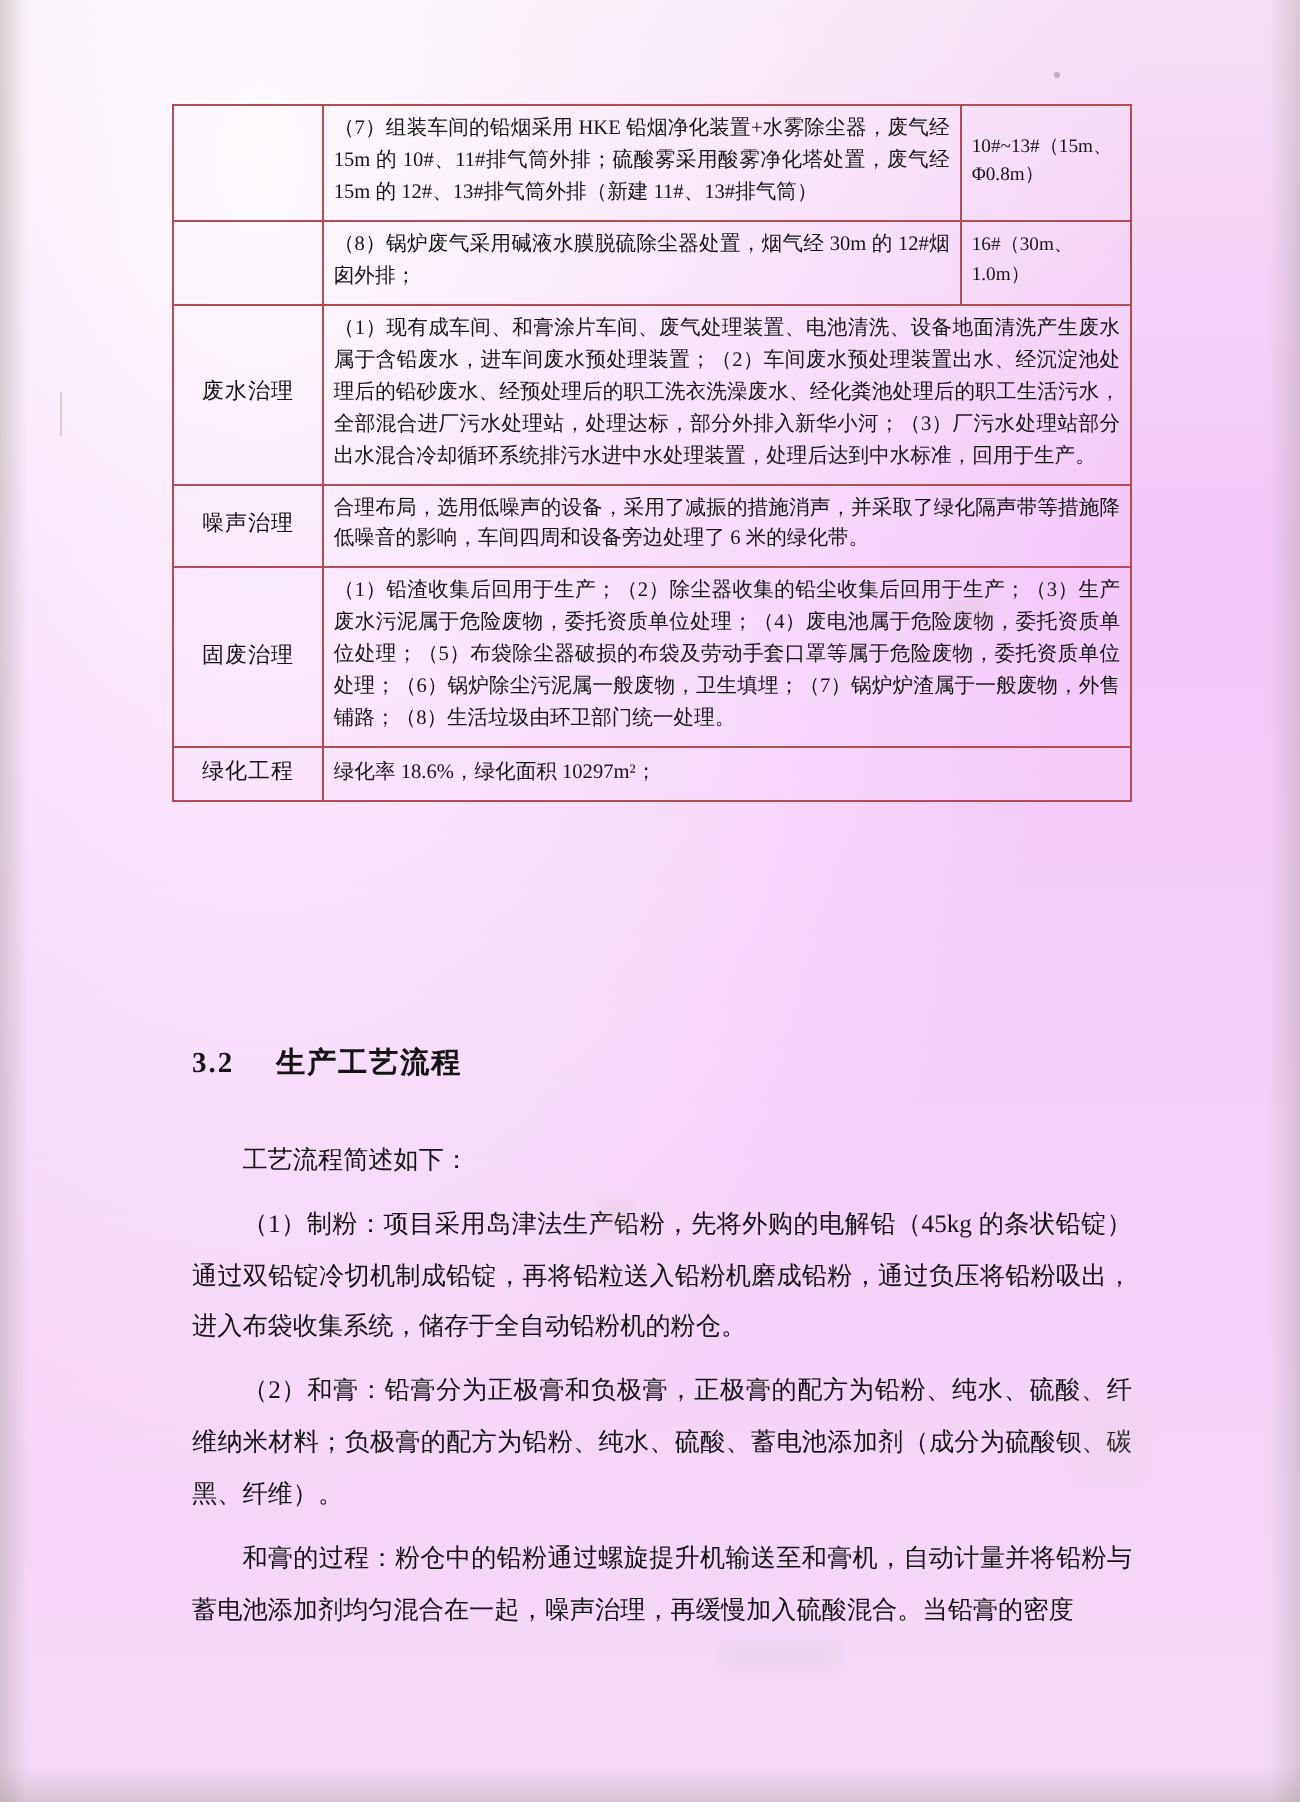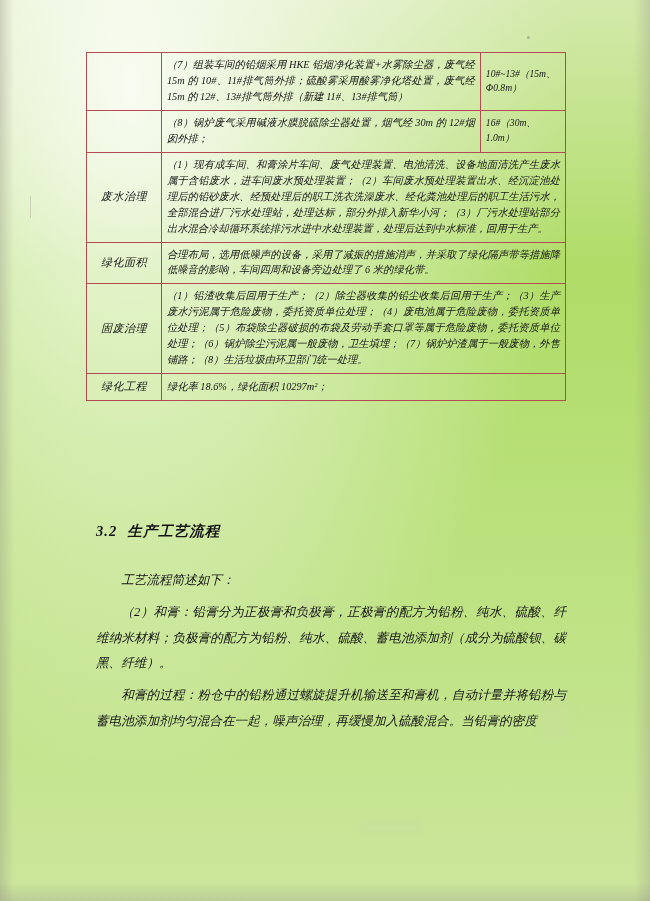--- a/index.html
+++ b/index.html
@@ -11,22 +11,21 @@
     height: 901px;
     background: #ffffff;
     font-family: "Liberation Serif", serif;
     color: #1a1a1a;
     position: relative;
     overflow: hidden;
   }
   .page {
     position: absolute;
     inset: 0;
-    background: #84cc16;
-    font-style: italic;
+    background: #f0abfc;
   }
   
   .scan-tint {
     position: absolute;
     inset: 0;
     background:
       radial-gradient(ellipse at 20% 10%, rgba(255,255,255,0.9) 0%, rgba(250,248,244,0.2) 60%),
       linear-gradient(180deg, rgba(248,246,240,0.6) 0%, rgba(253,252,250,0.2) 30%, rgba(250,249,245,0.5) 100%);
     pointer-events: none;
   }
@@ -83,21 +82,21 @@
   
   .section-title {
     position: absolute;
     left: 96px;
     top: 522px;
     font-size: 14.5px;
     font-weight: bold;
     letter-spacing: 1px;
     color: #141414;
   }
-  .section-title .num { margin-right: 10px; }
+  .section-title .num { margin-right: 21px; }
 
   .body-block {
     position: absolute;
     left: 96px;
     top: 568px;
     width: 470px;
     font-size: 12.6px;
     line-height: 2.05;
     text-align: justify;
     text-justify: inter-ideograph;
@@ -136,40 +135,41 @@
       <tr>
         <td class="col-label cell-label"></td>
         <td class="col-main cell-text">（8）锅炉废气采用碱液水膜脱硫除尘器处置，烟气经 30m 的 12#烟囱外排；</td>
         <td class="col-extra">16#（30m、1.0m）</td>
       </tr>
       <tr>
         <td class="col-label cell-label">废水治理</td>
         <td class="col-main cell-text" colspan="2">（1）现有成车间、和膏涂片车间、废气处理装置、电池清洗、设备地面清洗产生废水属于含铅废水，进车间废水预处理装置；（2）车间废水预处理装置出水、经沉淀池处理后的铅砂废水、经预处理后的职工洗衣洗澡废水、经化粪池处理后的职工生活污水，全部混合进厂污水处理站，处理达标，部分外排入新华小河；（3）厂污水处理站部分出水混合冷却循环系统排污水进中水处理装置，处理后达到中水标准，回用于生产。</td>
       </tr>
       <tr>
-        <td class="col-label cell-label">绿化面积</td>
+        <td class="col-label cell-label">噪声治理</td>
         <td class="col-main cell-text" colspan="2">合理布局，选用低噪声的设备，采用了减振的措施消声，并采取了绿化隔声带等措施降低噪音的影响，车间四周和设备旁边处理了 6 米的绿化带。</td>
       </tr>
       <tr>
         <td class="col-label cell-label">固废治理</td>
         <td class="col-main cell-text" colspan="2">（1）铅渣收集后回用于生产；（2）除尘器收集的铅尘收集后回用于生产；（3）生产废水污泥属于危险废物，委托资质单位处理；（4）废电池属于危险废物，委托资质单位处理；（5）布袋除尘器破损的布袋及劳动手套口罩等属于危险废物，委托资质单位处理；（6）锅炉除尘污泥属一般废物，卫生填埋；（7）锅炉炉渣属于一般废物，外售铺路；（8）生活垃圾由环卫部门统一处理。</td>
       </tr>
       <tr>
         <td class="col-label cell-label">绿化工程</td>
         <td class="col-main cell-text" colspan="2">绿化率 18.6%，绿化面积 10297m²；</td>
       </tr>
     </tbody>
   </table>
 
   <div class="section-title">
     <span class="num">3.2</span><span>生产工艺流程</span>
   </div>
 
   <div class="body-block">
     <p class="ind lead">工艺流程简述如下：</p>
+    <p class="ind">（1）制粉：项目采用岛津法生产铅粉，先将外购的电解铅（45kg 的条状铅锭）通过双铅锭冷切机制成铅锭，再将铅粒送入铅粉机磨成铅粉，通过负压将铅粉吸出，进入布袋收集系统，储存于全自动铅粉机的粉仓。</p>
     <p class="ind">（2）和膏：铅膏分为正极膏和负极膏，正极膏的配方为铅粉、纯水、硫酸、纤维纳米材料；负极膏的配方为铅粉、纯水、硫酸、蓄电池添加剂（成分为硫酸钡、碳黑、纤维）。</p>
     <p class="ind">和膏的过程：粉仓中的铅粉通过螺旋提升机输送至和膏机，自动计量并将铅粉与蓄电池添加剂均匀混合在一起，噪声治理，再缓慢加入硫酸混合。当铅膏的密度</p>
   </div>
 
   <div class="mark mark-dot1"></div>
   <div class="mark mark-line1"></div>
   <div class="mark mark-smudge1"></div>
   <div class="mark mark-smudge2"></div>
   <div class="mark mark-smudge3"></div>
   <div class="mark mark-smudge4"></div>

